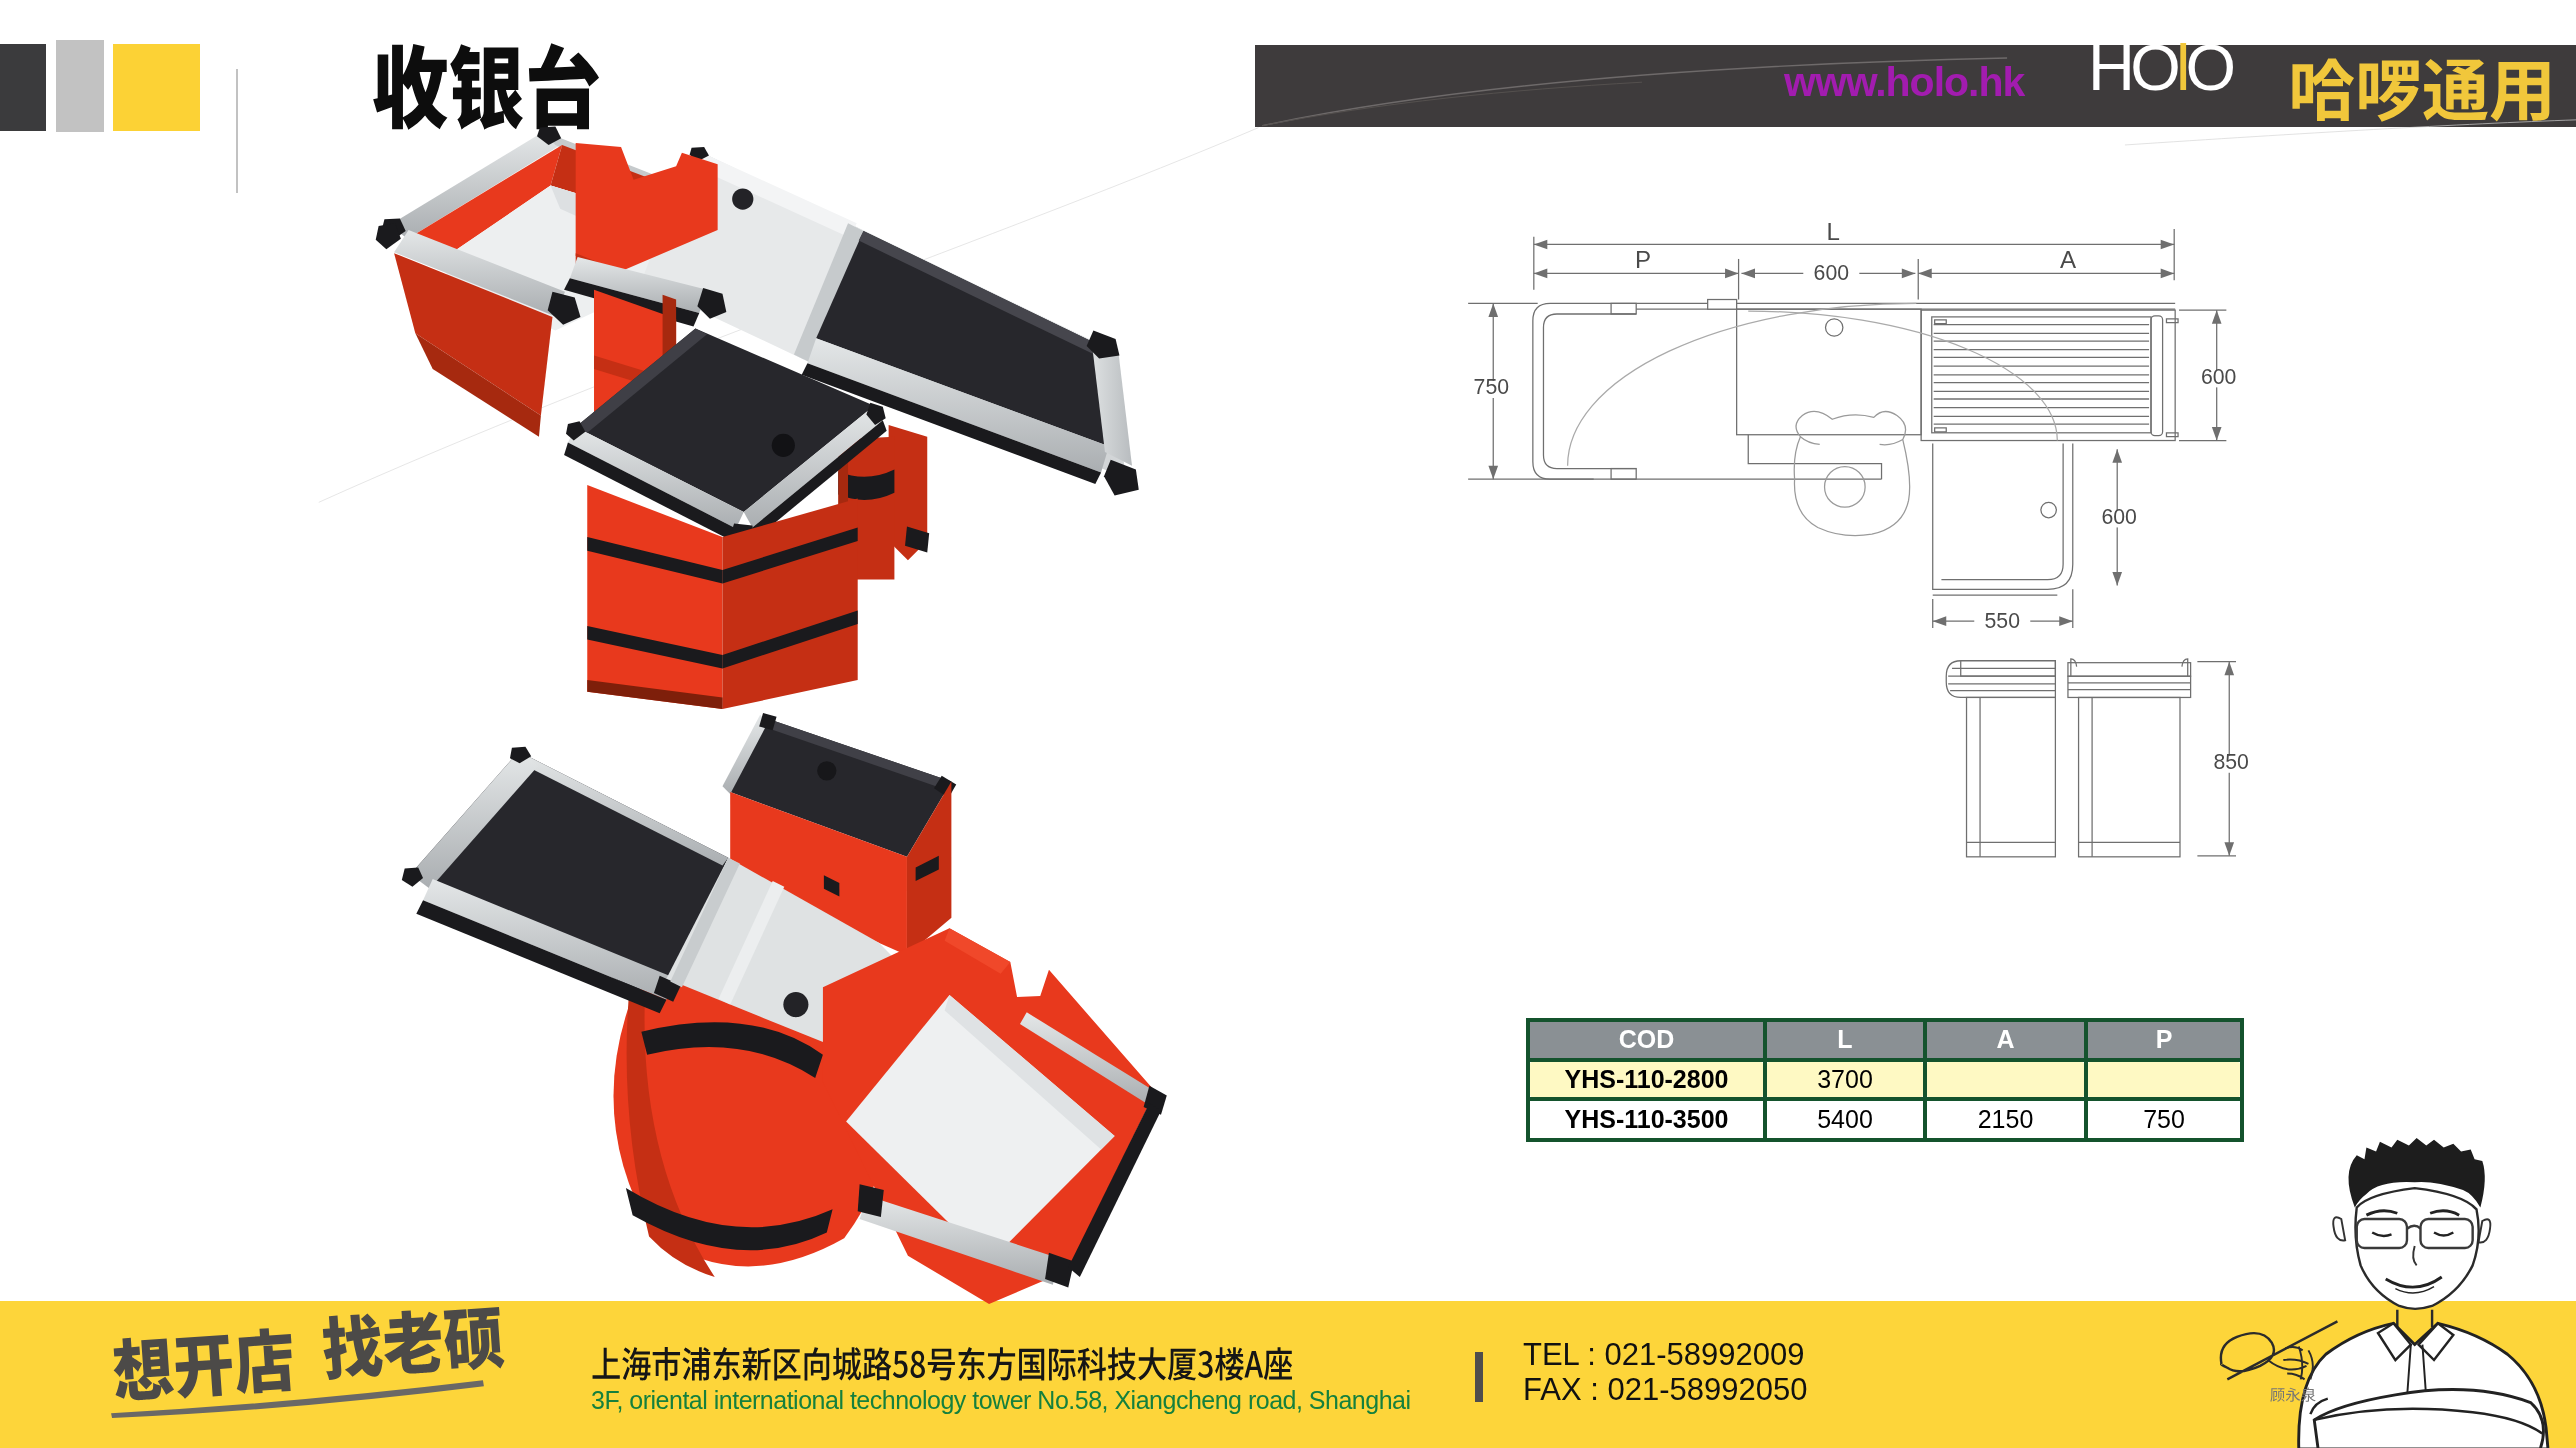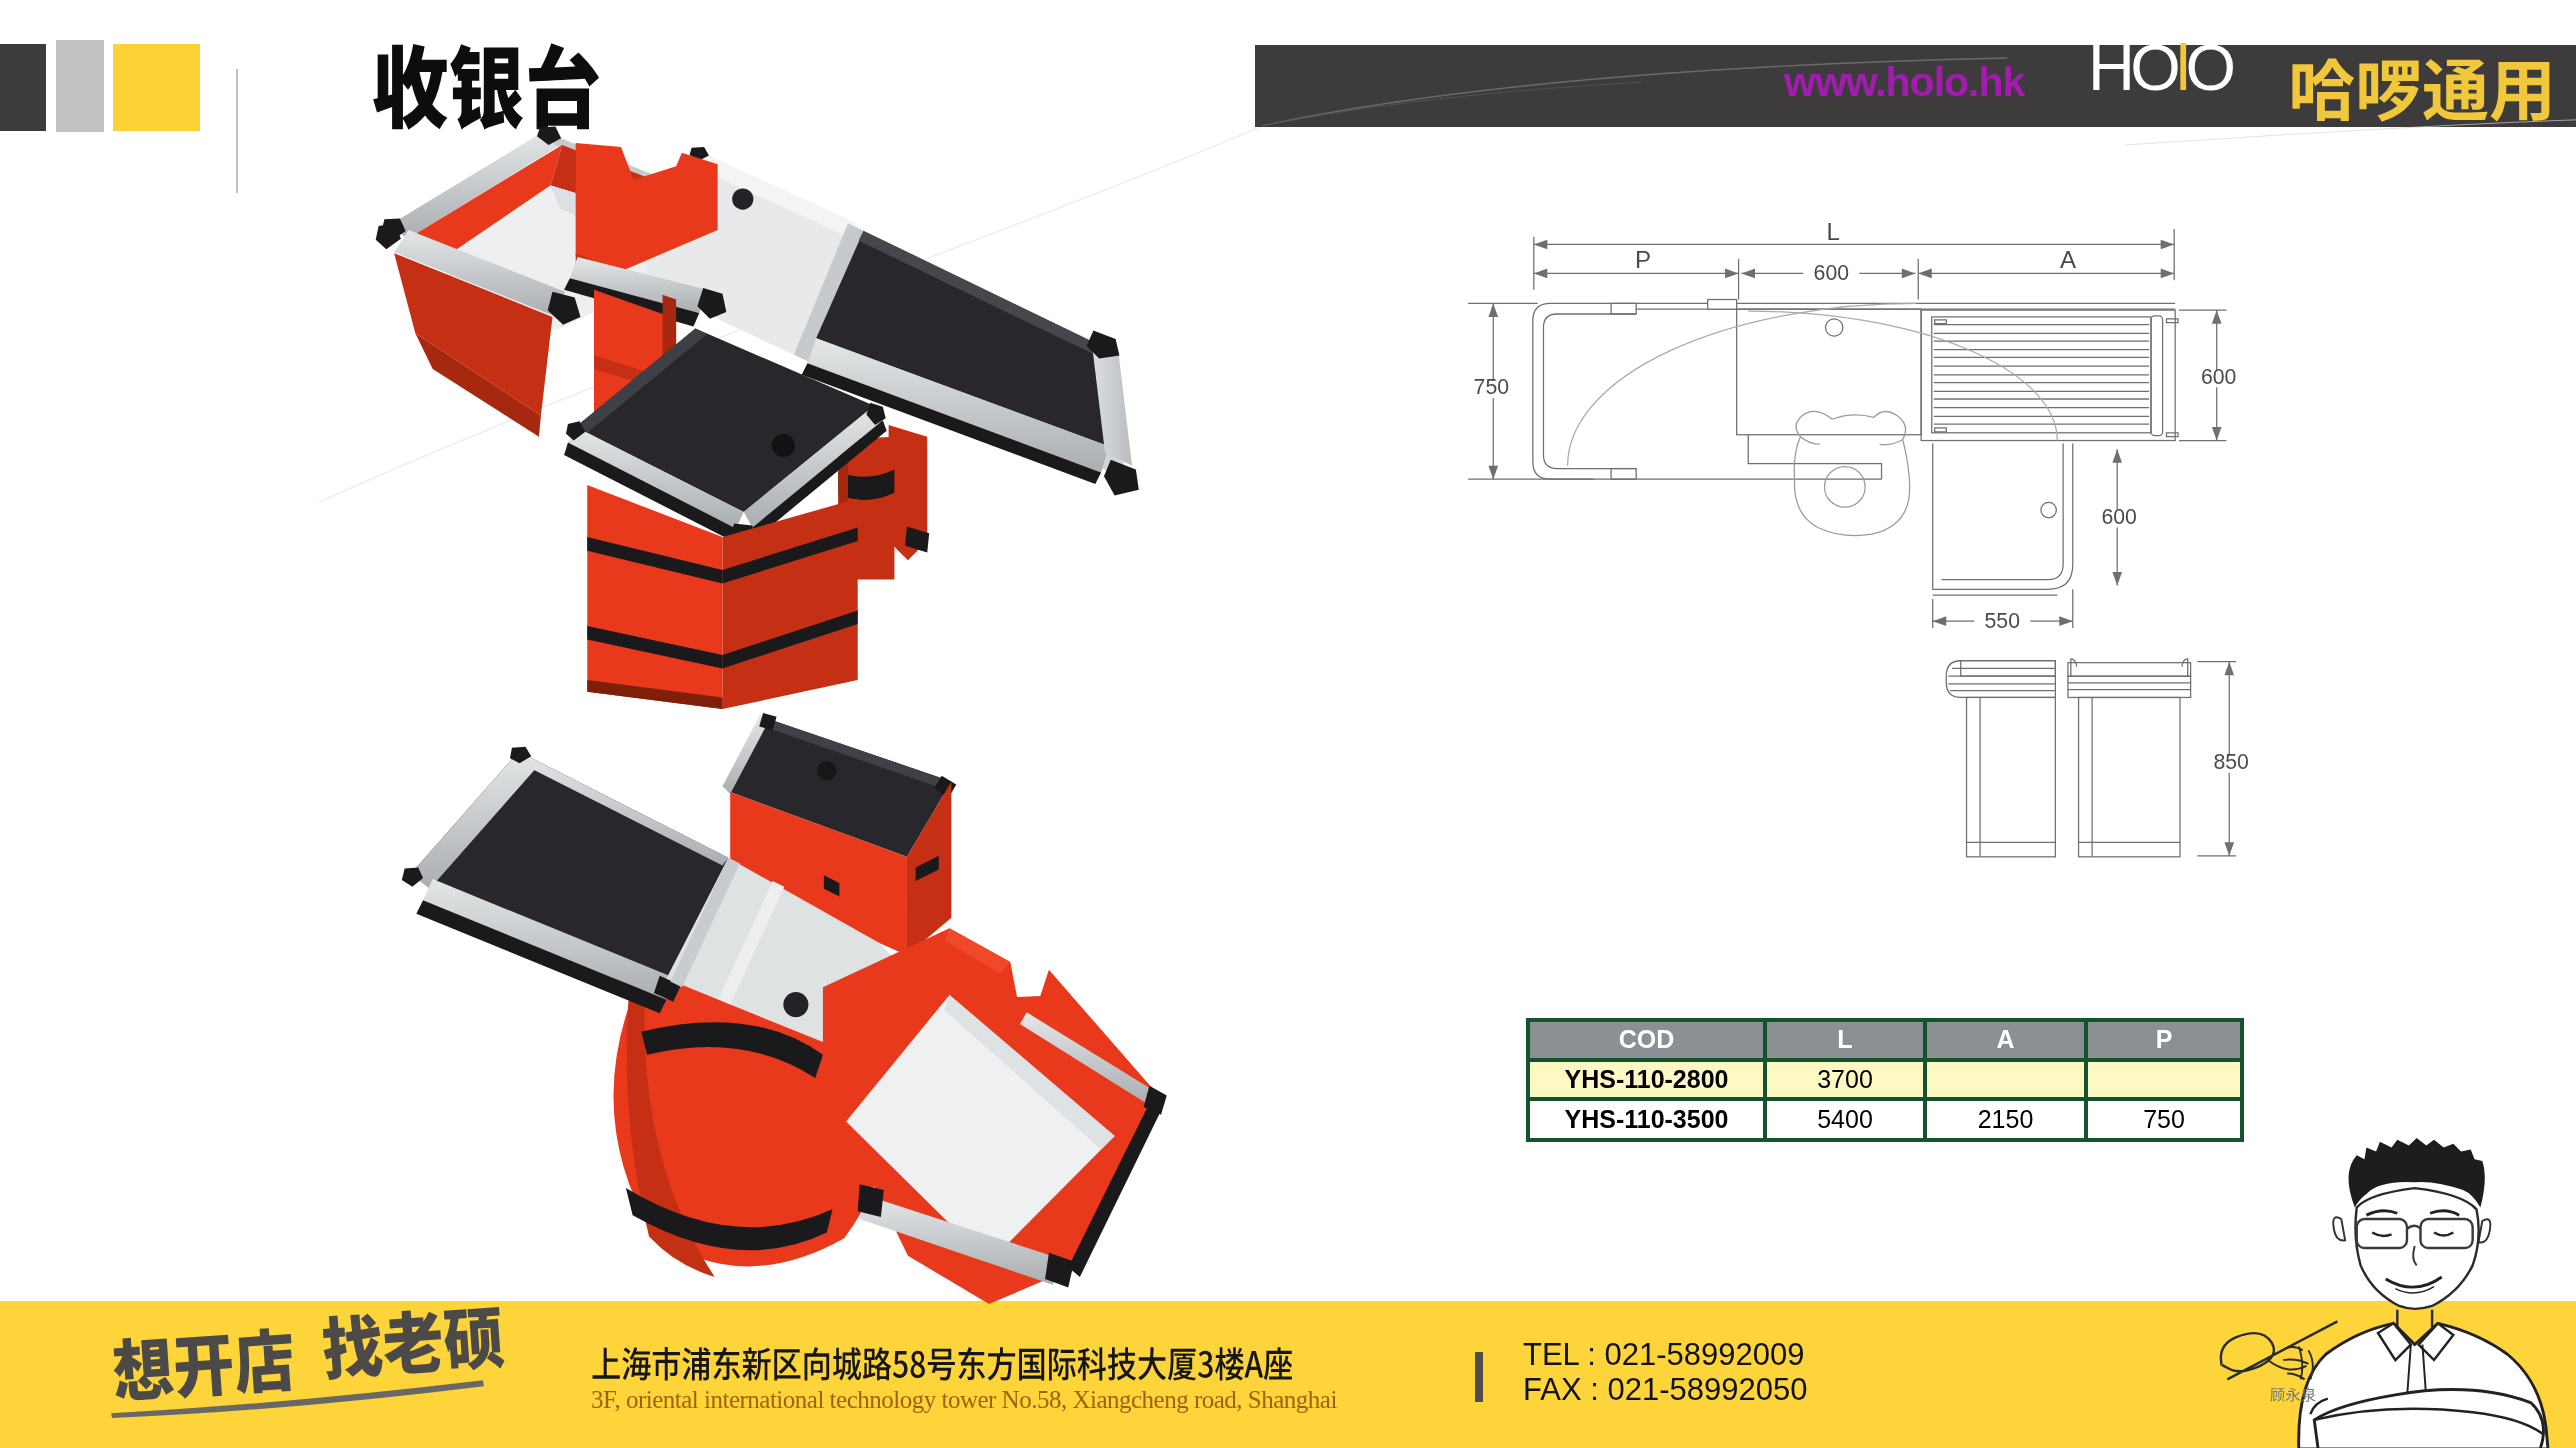--- a/index.html
+++ b/index.html
@@ -5,21 +5,21 @@
 .abs{position:absolute;}
 #topbar{left:1255px;top:45px;width:1321px;height:82px;background:#3e3b3c;}
 #botbar{left:0;top:1301px;width:2576px;height:148px;background:#fdd53a;}
 #sq1{left:0;top:44px;width:46px;height:87px;background:#3b3b3d;}
 #sq2{left:56px;top:40px;width:48px;height:92px;background:#c2c2c2;}
 #sq3{left:113px;top:44px;width:87px;height:87px;background:#fcd235;}
 #vline{left:236px;top:69px;width:1.9px;height:124px;background:#c2c2c2;}
 #www{left:1784px;top:59px;width:251px;font-size:41px;font-weight:bold;color:#a21caf;letter-spacing:-1px;}
 #holo{left:2088px;top:30px;font-size:65px;font-weight:normal;color:#fff;letter-spacing:-4.8px;}
 #holo i{font-style:normal;color:#f1c73b;}
-#eng{left:591px;top:1386px;font-size:25px;color:#a16207;letter-spacing:-0.5px;font-family:Liberation Serif, serif;}
+#eng{left:591px;top:1386px;font-size:25px;color:#15803d;letter-spacing:-0.5px;}
 #sep{left:1475px;top:1352px;width:7.7px;height:50px;background:#4f4d4c;}
 #tel{left:1505px;top:1337px;font-size:31px;color:#111;line-height:35px;margin-left:18px;}
 table{position:absolute;left:1526px;top:1018px;width:718px;height:124px;border-collapse:collapse;font-size:25px;text-align:center;}
 td{border:4px solid #14532d;padding:0;}
 tr.h td{background:#8a9094;color:#fff;font-weight:bold;height:31px;}
 tr.r1 td{height:29px;}tr.r2 td{background:#fef9c3;height:28px;border-radius:9px;}tr.r3 td{height:34px;border-radius:17px;}
 td.c{font-weight:bold;}
 </style></head><body>
 <div class="abs" id="topbar"></div>
 <div class="abs" id="botbar"></div>

